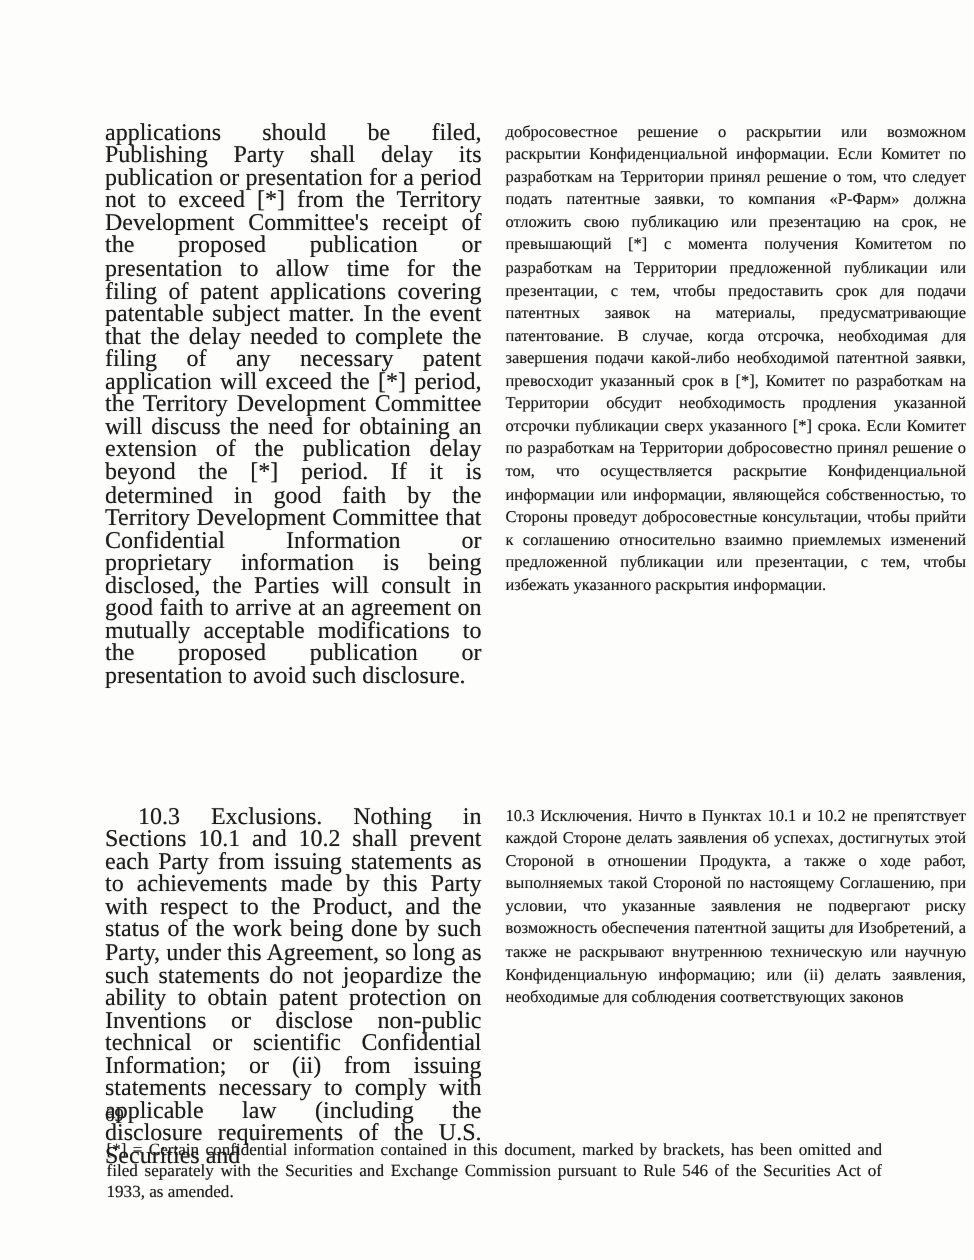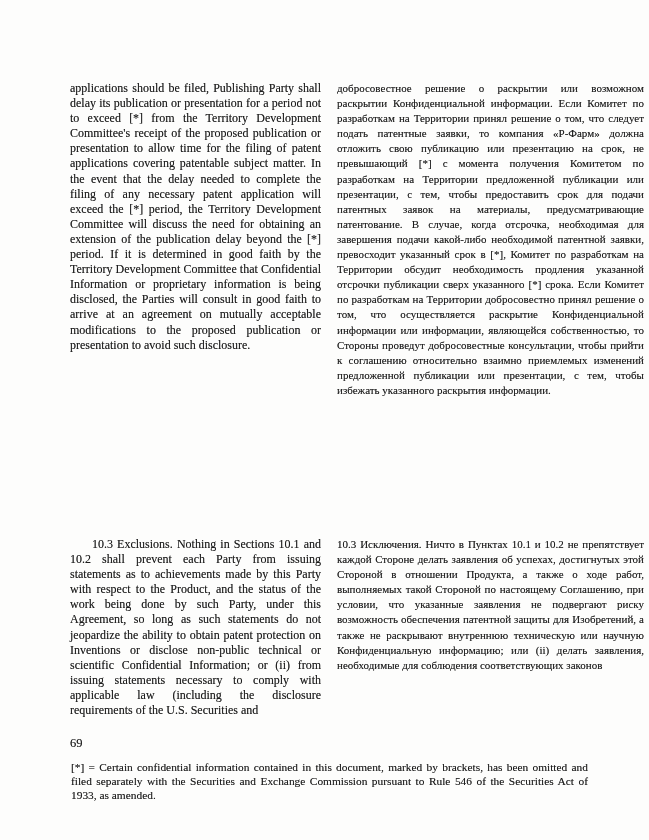--- a/index.html
+++ b/index.html
@@ -21,21 +21,21 @@
     width: 574px;
   }
   .row {
     display: flex;
     gap: 16px;
     align-items: flex-start;
   }
   .row-1 { min-height: 456px; }
   .col-en {
     width: 251px;
-    font-size: 12px;
+    font-size: 16px;
     line-height: 15.1px;
     text-align: justify;
   }
   .col-ru {
     width: 307px;
     font-size: 11px;
     line-height: 15.1px;
     text-align: justify;
   }
   .indent { text-indent: 22px; }

